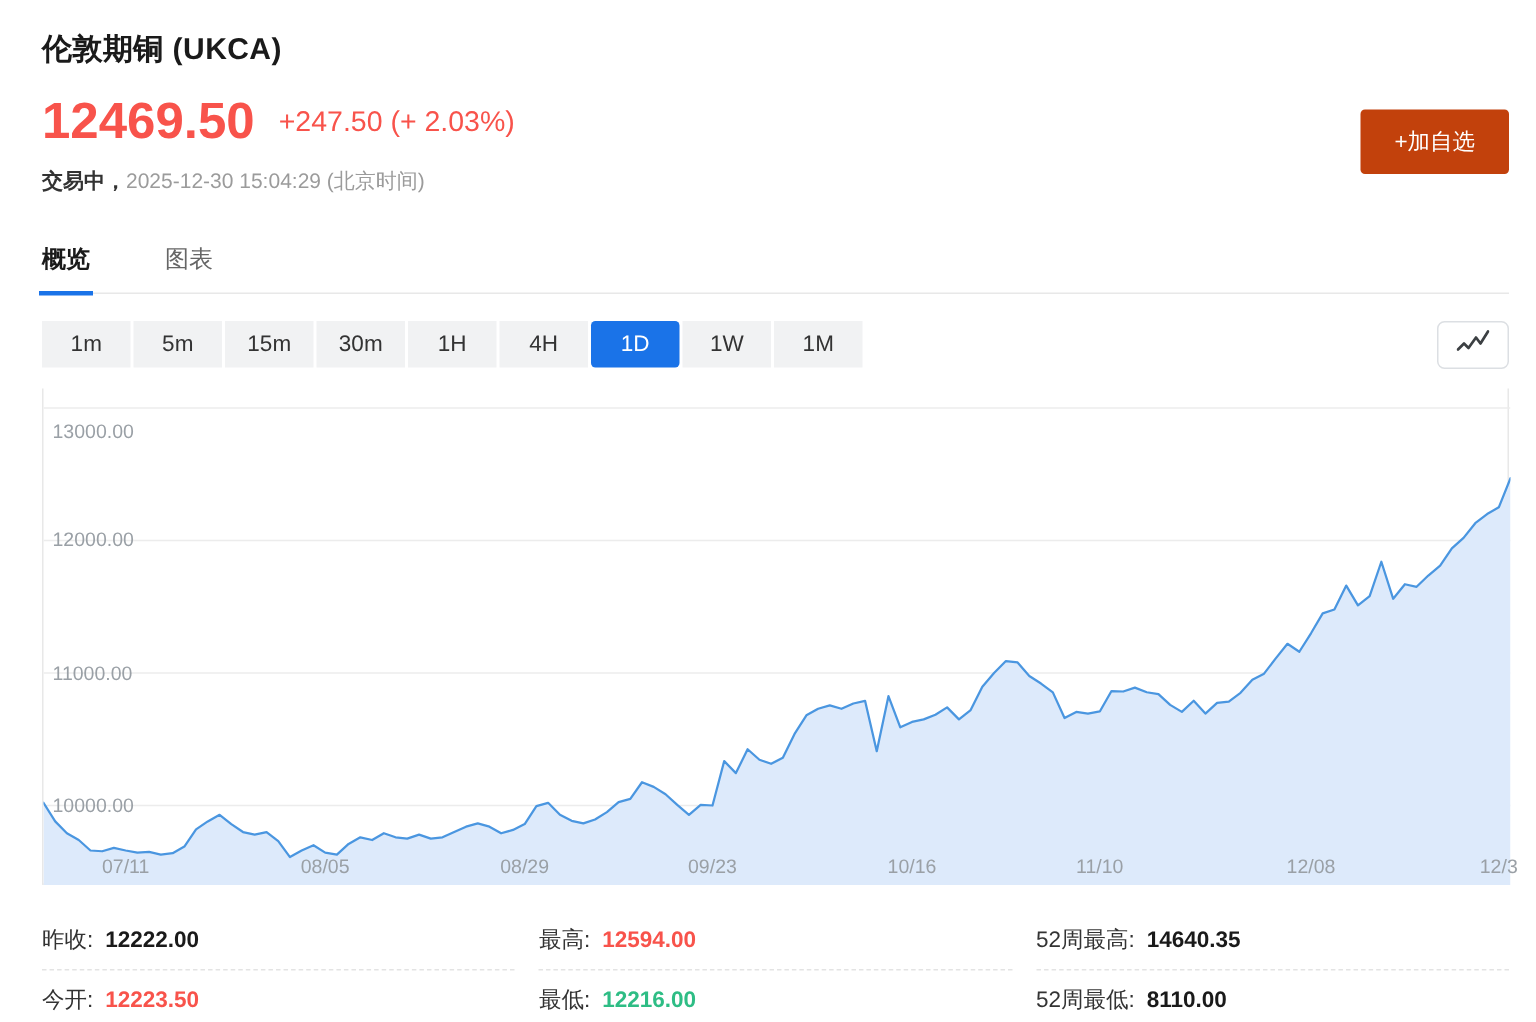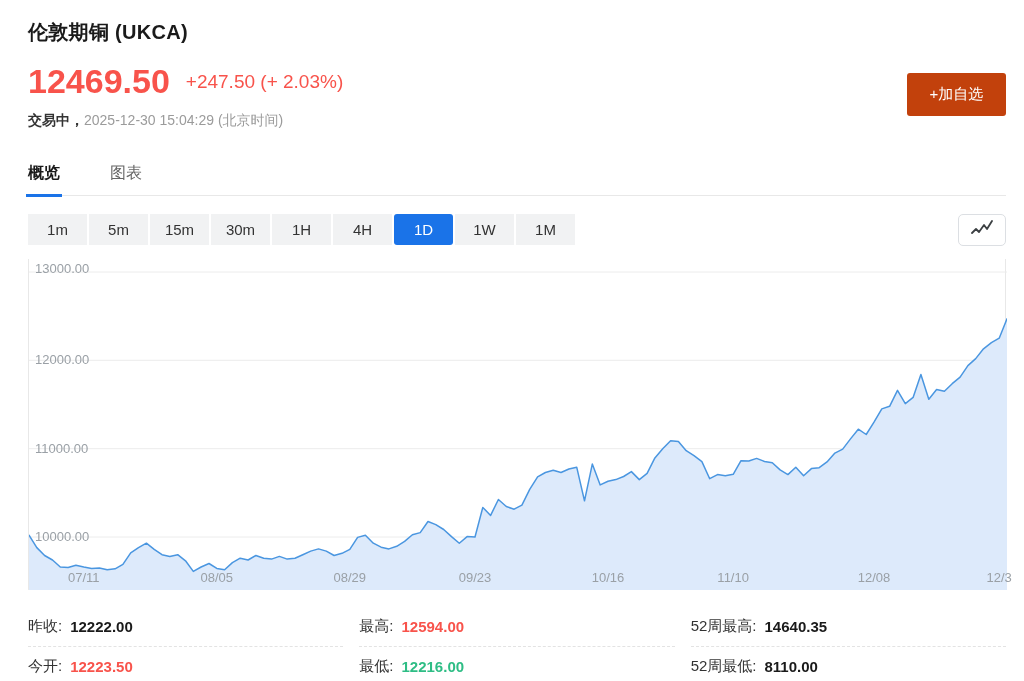--- a/index.html
+++ b/index.html
@@ -103,21 +103,21 @@
   <div class="chart-wrap">
     <svg class="main" id="chart-svg" width="978" height="331" viewBox="0 0 978 331" preserveAspectRatio="none">
         <line x1="0" y1="13.0" x2="978" y2="13.0" stroke="#ececec" stroke-width="1"></line>
         <line x1="0" y1="101.3" x2="978" y2="101.3" stroke="#ececec" stroke-width="1"></line>
         <line x1="0" y1="189.7" x2="978" y2="189.7" stroke="#ececec" stroke-width="1"></line>
         <line x1="0" y1="278.0" x2="978" y2="278.0" stroke="#ececec" stroke-width="1"></line>
         <polygon points="0,331 0.0,276.2 7.8,288.6 15.6,296.5 23.5,301.0 31.3,308.0 39.1,308.5 46.9,306.3 54.8,308.0 62.6,309.4 70.4,308.9 78.2,310.7 86.1,309.8 93.9,305.4 101.7,293.9 109.5,288.6 117.4,284.2 125.2,290.4 133.0,295.7 140.8,297.4 148.7,295.7 156.5,301.8 164.3,312.4 172.1,308.0 180.0,304.5 187.8,309.4 195.6,310.7 203.4,303.6 211.2,299.2 219.1,301.0 226.9,296.5 234.7,299.2 242.5,300.1 250.4,297.4 258.2,300.1 266.0,299.2 273.8,295.7 281.7,292.1 289.5,289.9 297.3,292.1 305.1,296.5 313.0,294.3 320.8,290.4 328.6,278.4 336.4,276.2 344.3,284.2 352.1,288.2 359.9,289.9 367.7,287.3 375.6,282.4 383.4,275.8 391.2,273.6 399.0,262.5 406.8,265.6 414.7,270.5 422.5,277.6 430.3,284.2 438.1,277.6 446.0,278.0 453.8,248.4 461.6,256.4 469.4,240.5 477.3,247.5 485.1,250.2 492.9,246.2 500.7,230.3 508.6,217.9 516.4,213.5 524.2,211.3 532.0,213.5 539.9,210.0 547.7,208.2 555.5,241.8 563.3,205.1 571.2,225.9 579.0,222.3 586.8,220.6 594.6,217.5 602.4,212.6 610.3,220.6 618.1,214.4 625.9,198.9 633.7,189.7 641.6,181.7 649.4,182.6 657.2,191.7 665.0,196.7 672.9,202.6 680.7,219.7 688.5,215.6 696.3,216.7 704.2,215.3 712.0,201.7 719.8,202.0 727.6,199.4 735.5,202.5 743.3,203.7 751.1,210.9 758.9,215.6 766.8,208.2 774.6,216.7 782.4,209.6 790.2,208.7 798.0,202.9 805.9,194.1 813.7,190.1 821.5,179.9 829.3,170.2 837.2,175.5 845.0,163.2 852.8,149.9 860.6,147.3 868.5,131.4 876.3,144.6 884.1,138.4 891.9,115.5 899.8,140.2 907.6,130.5 915.4,132.2 923.2,124.7 931.1,118.1 938.9,106.6 946.7,99.6 954.5,89.8 962.4,83.7 970.2,79.2 978.0,59.8 978,331" fill="#ddeafb"></polygon>
         <polyline points="0.0,276.2 7.8,288.6 15.6,296.5 23.5,301.0 31.3,308.0 39.1,308.5 46.9,306.3 54.8,308.0 62.6,309.4 70.4,308.9 78.2,310.7 86.1,309.8 93.9,305.4 101.7,293.9 109.5,288.6 117.4,284.2 125.2,290.4 133.0,295.7 140.8,297.4 148.7,295.7 156.5,301.8 164.3,312.4 172.1,308.0 180.0,304.5 187.8,309.4 195.6,310.7 203.4,303.6 211.2,299.2 219.1,301.0 226.9,296.5 234.7,299.2 242.5,300.1 250.4,297.4 258.2,300.1 266.0,299.2 273.8,295.7 281.7,292.1 289.5,289.9 297.3,292.1 305.1,296.5 313.0,294.3 320.8,290.4 328.6,278.4 336.4,276.2 344.3,284.2 352.1,288.2 359.9,289.9 367.7,287.3 375.6,282.4 383.4,275.8 391.2,273.6 399.0,262.5 406.8,265.6 414.7,270.5 422.5,277.6 430.3,284.2 438.1,277.6 446.0,278.0 453.8,248.4 461.6,256.4 469.4,240.5 477.3,247.5 485.1,250.2 492.9,246.2 500.7,230.3 508.6,217.9 516.4,213.5 524.2,211.3 532.0,213.5 539.9,210.0 547.7,208.2 555.5,241.8 563.3,205.1 571.2,225.9 579.0,222.3 586.8,220.6 594.6,217.5 602.4,212.6 610.3,220.6 618.1,214.4 625.9,198.9 633.7,189.7 641.6,181.7 649.4,182.6 657.2,191.7 665.0,196.7 672.9,202.6 680.7,219.7 688.5,215.6 696.3,216.7 704.2,215.3 712.0,201.7 719.8,202.0 727.6,199.4 735.5,202.5 743.3,203.7 751.1,210.9 758.9,215.6 766.8,208.2 774.6,216.7 782.4,209.6 790.2,208.7 798.0,202.9 805.9,194.1 813.7,190.1 821.5,179.9 829.3,170.2 837.2,175.5 845.0,163.2 852.8,149.9 860.6,147.3 868.5,131.4 876.3,144.6 884.1,138.4 891.9,115.5 899.8,140.2 907.6,130.5 915.4,132.2 923.2,124.7 931.1,118.1 938.9,106.6 946.7,99.6 954.5,89.8 962.4,83.7 970.2,79.2 978.0,59.8" fill="none" stroke="#4a96e0" stroke-width="1.5" stroke-linejoin="round" stroke-linecap="round"></polyline>
       </svg>
     <div id="chart-labels">
-        <div class="y-label" style="top: 2px;">13000.00</div>
+        <div class="y-label" style="top: 21px;">13000.00</div>
         <div class="y-label" style="top: 93.3229px;">12000.00</div>
         <div class="y-label" style="top: 181.66px;">11000.00</div>
         <div class="y-label" style="top: 269.998px;">10000.00</div>
         <div class="x-label" style="left: 54.768px;">07/11</div>
         <div class="x-label" style="left: 187.776px;">08/05</div>
         <div class="x-label" style="left: 320.784px;">08/29</div>
         <div class="x-label" style="left: 445.968px;">09/23</div>
         <div class="x-label" style="left: 578.976px;">10/16</div>
         <div class="x-label" style="left: 704.16px;">11/10</div>
         <div class="x-label" style="left: 844.992px;">12/08</div>

